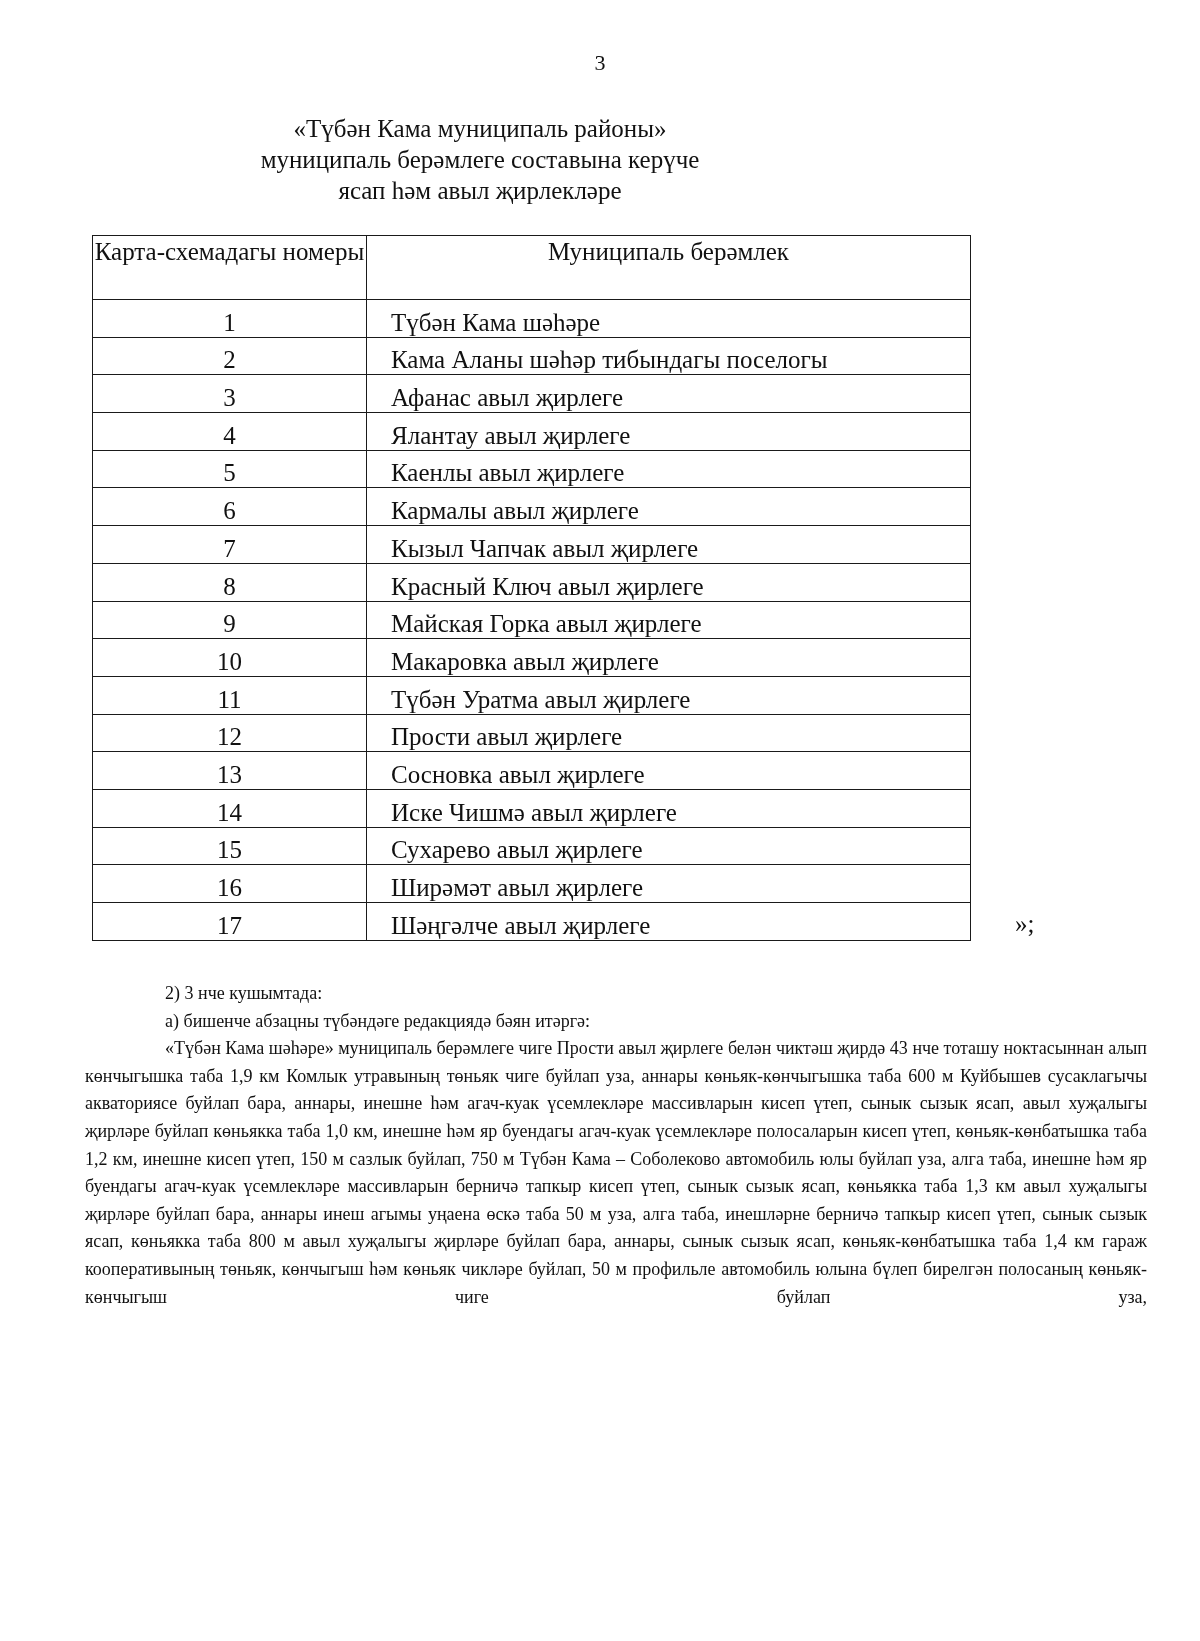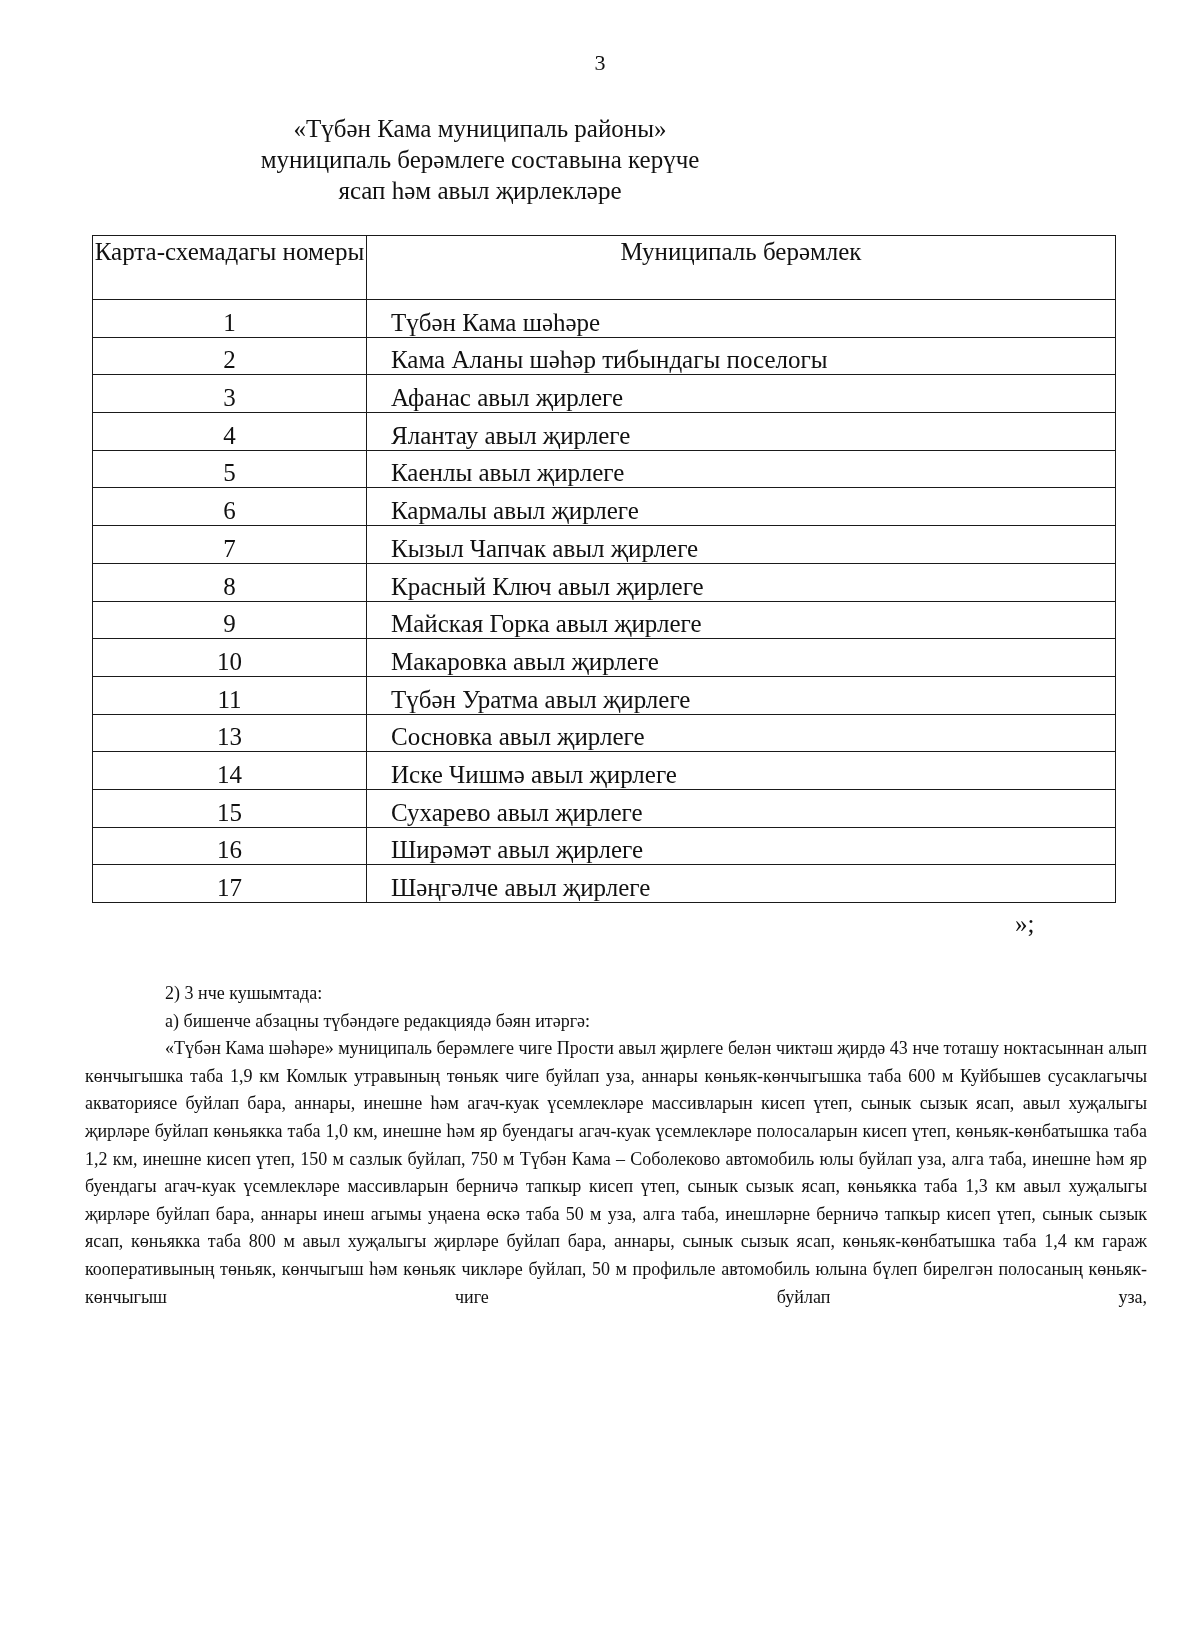--- a/index.html
+++ b/index.html
@@ -3,21 +3,21 @@
 <meta charset="utf-8">
 <style>
   html, body { margin: 0; padding: 0; background: #ffffff; }
   body { width: 1200px; height: 1641px; position: relative; overflow: hidden;
          font-family: "Liberation Serif", "DejaVu Serif", serif; color: #111; }
   .page-number { position: absolute; top: 50px; left: 0; width: 1200px; text-align: center;
                  font-size: 22px; }
   .title { position: absolute; top: 113px; left: 0; width: 960px; text-align: center;
            font-size: 25px; line-height: 31px; }
   .title div { white-space: nowrap; }
-  table.settlements { position: absolute; top: 235px; left: 92px; width: 1024px;
+  table.settlements { position: absolute; top: 235px; left: 92px; width: 879px;
                       border-collapse: collapse; font-size: 25px; }
   table.settlements th, table.settlements td { border: 1.5px solid #1a1a1a; padding: 0; }
   table.settlements th { font-weight: normal; vertical-align: top; height: 62px; line-height: 29px;
                          padding-top: 1px; }
   table.settlements th.col-num { width: 273px; }
   table.settlements td { height: 36.7px; line-height: 28px; vertical-align: bottom; padding-bottom: 0; }
   table.settlements td.num { text-align: center; }
   table.settlements td.name { padding-left: 24px; text-align: left; }
   .closing-quote { position: absolute; left: 1015px; top: 910px; font-size: 25px; }
   .body-text { position: absolute; left: 85px; top: 980px; width: 1062px; font-size: 18px;
@@ -83,20 +83,24 @@
       </tr>
       <tr>
         <td class="num">10</td>
         <td class="name">Макаровка авыл җирлеге</td>
       </tr>
       <tr>
         <td class="num">11</td>
         <td class="name">Түбән Уратма авыл җирлеге</td>
       </tr>
       <tr>
+        <td class="num">12</td>
+        <td class="name">Прости авыл җирлеге</td>
+      </tr>
+      <tr>
         <td class="num">13</td>
         <td class="name">Сосновка авыл җирлеге</td>
       </tr>
       <tr>
         <td class="num">14</td>
         <td class="name">Иске Чишмә авыл җирлеге</td>
       </tr>
       <tr>
         <td class="num">15</td>
         <td class="name">Сухарево авыл җирлеге</td>

